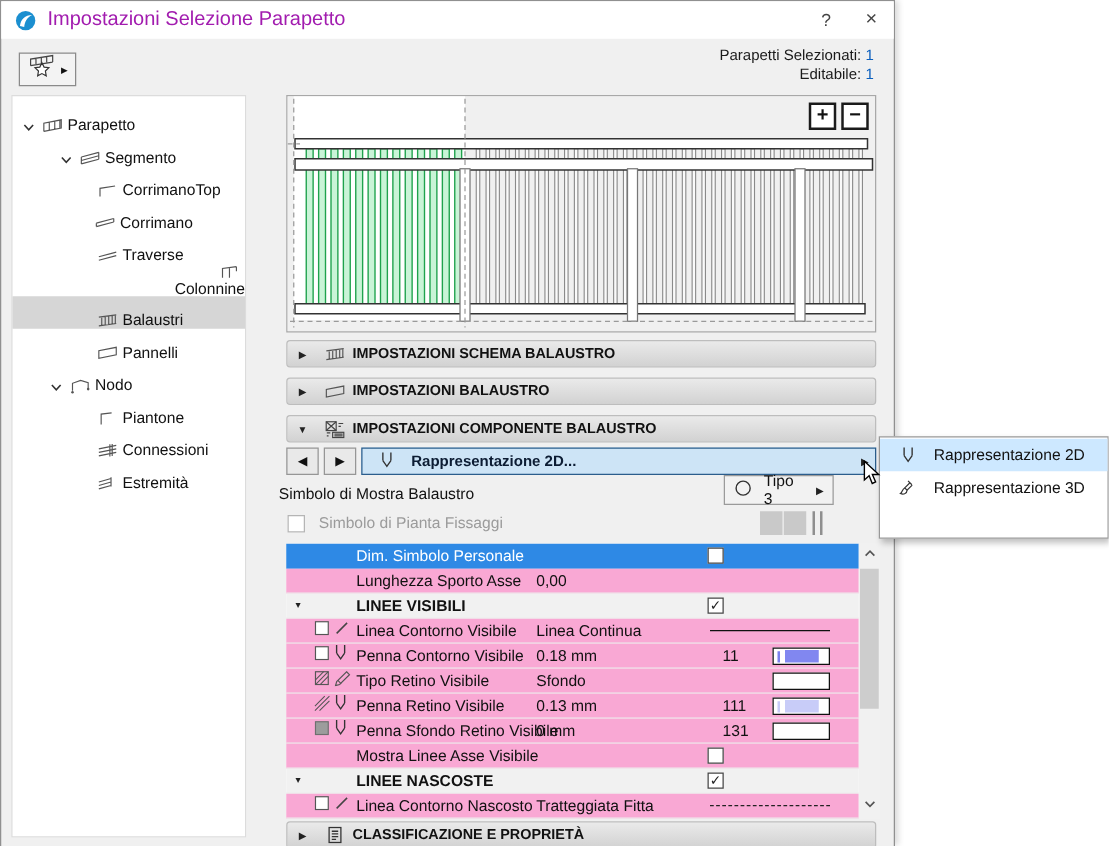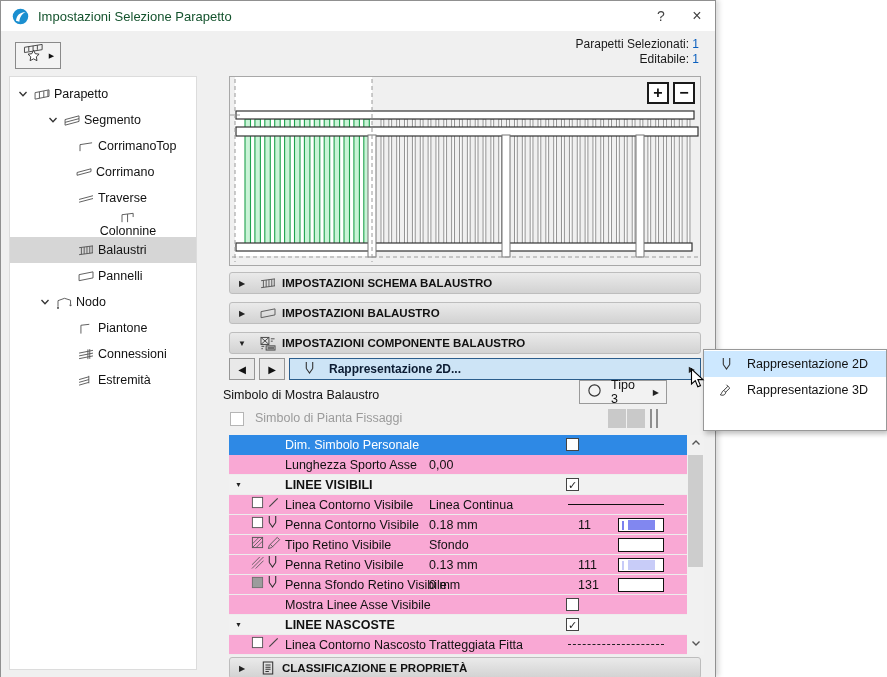--- a/index.html
+++ b/index.html
@@ -3,32 +3,32 @@
 <meta charset="utf-8">
 <style>
 *{margin:0;padding:0;box-sizing:border-box}
 html,body{width:887px;height:677px;background:#fff;overflow:hidden;position:relative;
   font-family:"Liberation Sans","DejaVu Sans",sans-serif;color:#111}
 .dialog{position:absolute;left:0;top:0;width:716px;height:677px;background:#f0f0f0;
   border:1px solid #909090;border-bottom:none;box-shadow:3px 0 5px rgba(0,0,0,.15)}
 
 .titlebar{position:absolute;left:0;top:0;width:100%;height:30px;background:#fff;display:flex;align-items:center;padding-left:11px}
 .logo{display:inline-flex;margin-right:9px}
-.title-text{font-size:13px;color:#14532d;flex:1;white-space:nowrap}
+.title-text{font-size:16px;color:#a21caf;flex:1;white-space:nowrap}
 .tb-btn{width:36px;height:30px;display:flex;align-items:center;justify-content:center;color:#444;font-size:14px;cursor:default}
 .tb-btn.close{font-size:16px}
 
 .fav-btn{position:absolute;left:14px;top:41px;width:46px;height:27px;background:#f3f3f3;border:1px solid #8a8a8a;
   display:flex;align-items:center;justify-content:center;gap:2px}
 .fav-fly{font-size:7px;color:#111}
 .sel-info{position:absolute;right:16px;top:36px;text-align:right;font-size:12px;line-height:15px;color:#1a1a1a}
 .sel-info b{font-weight:normal;color:#0a5fbe}
 
 .tree{position:absolute;left:8px;top:75px;width:188px;height:594px;background:#fff;border:1px solid #dcdcdc;padding-top:4px}
-.titem{position:relative;height:26px;display:flex;align-items:center;font-size:12.5px}
+.titem{position:relative;height:26px;display:flex;align-items:flex-end;font-size:12.5px}
 .titem.sel{background:#d6d6d6}
 .chev{width:14px;display:inline-flex;justify-content:center;align-items:center}
 .ticon{width:24px;display:inline-flex;justify-content:center;align-items:center}
 
 .main{position:absolute;left:222px;top:75px;width:478px;height:602px}
 .preview{position:absolute;left:6px;top:0;width:472px;height:190px;border:1px solid #a8a8a8;background:#f0f0f0}
 .preview svg{display:block}
 .rail{fill:#fff;stroke:#333;stroke-width:1.2}
 .post{fill:#fff;stroke:#777;stroke-width:1}
 .dashln{stroke:#9a9a9a;stroke-width:1;stroke-dasharray:4 3;fill:none}

